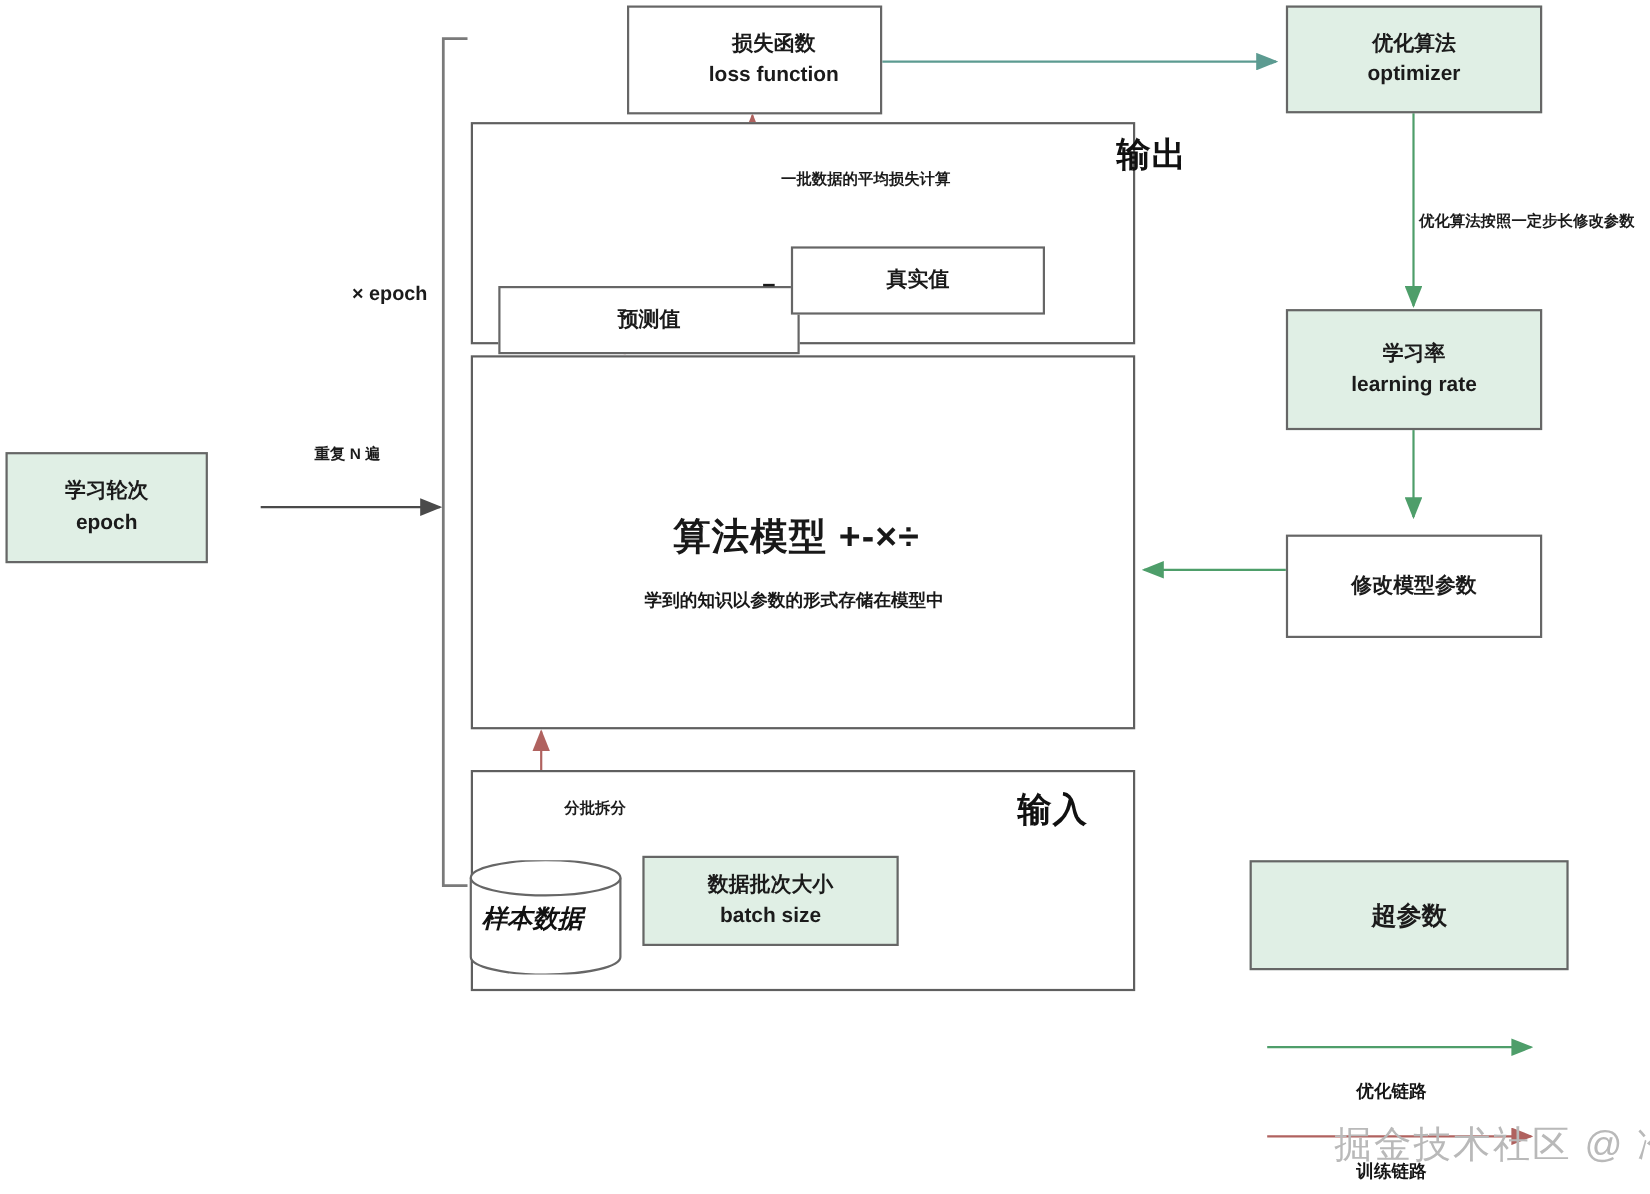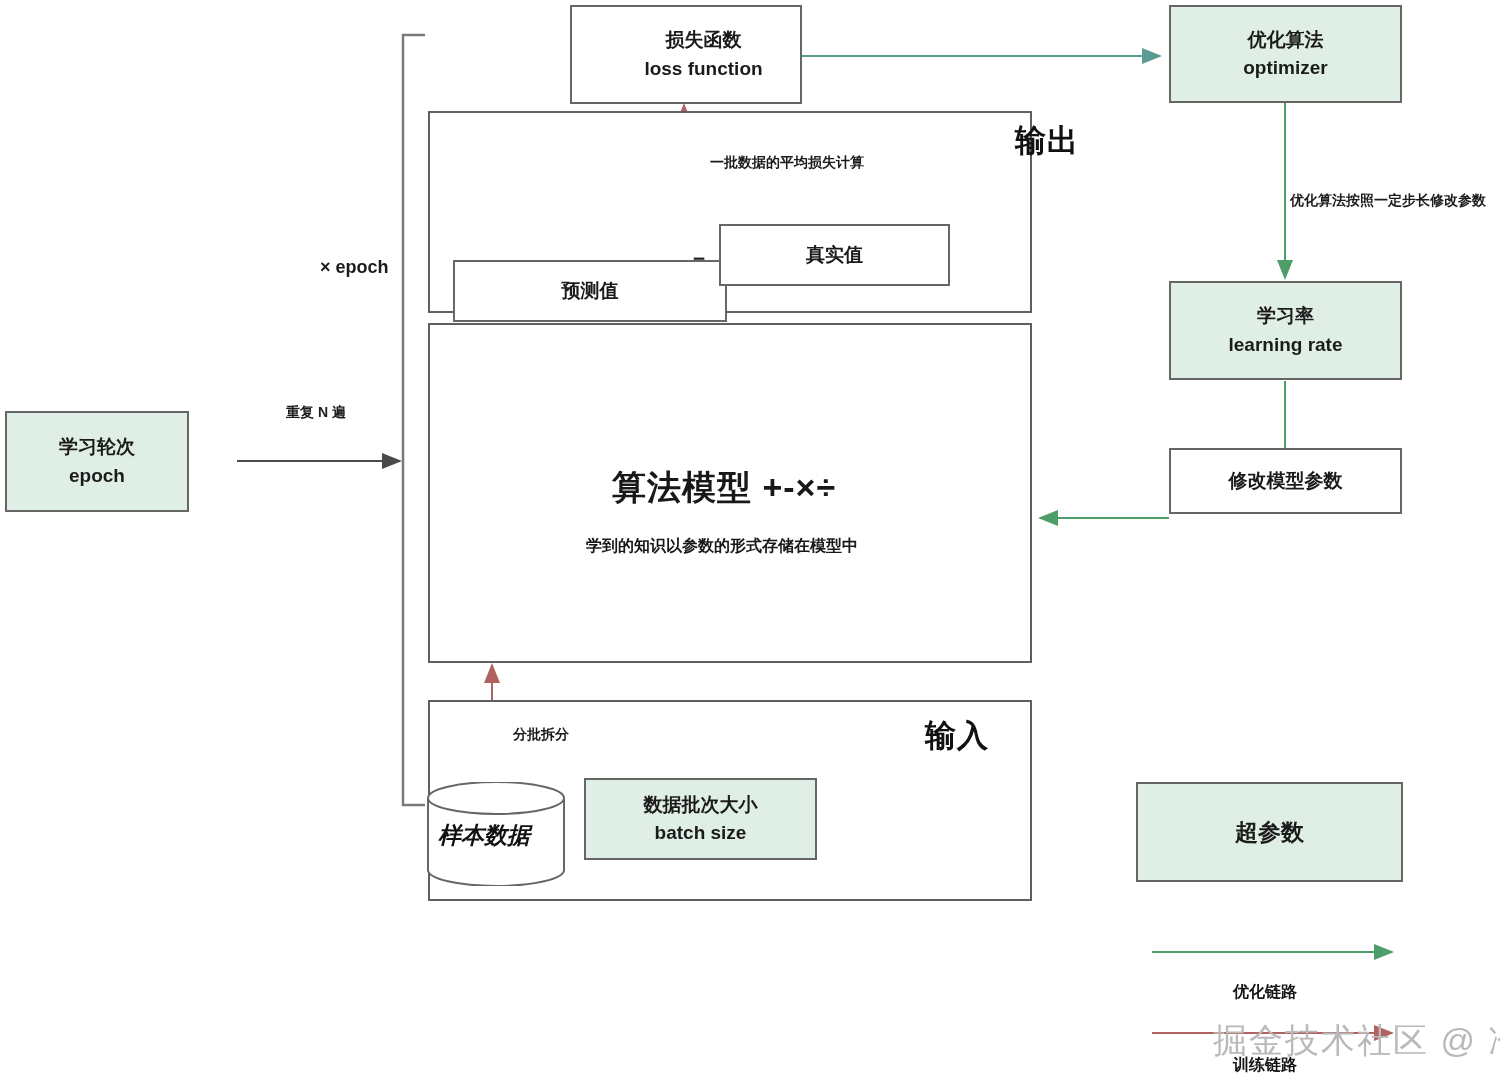--- a/index.html
+++ b/index.html
@@ -212,30 +212,30 @@
     <div class="en">loss function</div>
   </div>
 
   <div class="box green" style="left:1169px; top:5px; width:233px; height:98px;">
     <div class="cn">优化算法</div>
     <div class="en">optimizer</div>
   </div>
 
   <div class="edge-label" style="left:1290px; top:192px;">优化算法按照一定步长修改参数</div>
 
-  <div class="box green" style="left:1169px; top:281px; width:233px; height:99px;">
+  <div class="box green" style="left:1169px; top:281px; width:233px; height:110px;">
     <div class="cn">学习率</div>
     <div class="en">learning rate</div>
   </div>
 
-  <div class="box" style="left:1169px; top:448px; width:233px; height:66px;">
+  <div class="box" style="left:1169px; top:486px; width:233px; height:94px;">
     <div class="cn">修改模型参数</div>
   </div>
 
-  <div class="box green" style="left:1136px; top:782px; width:267px; height:100px;">
+  <div class="box green" style="left:1136px; top:782px; width:290px; height:100px;">
     <div class="cn" style="font-size:23px; font-weight:700;">超参数</div>
   </div>
 
   <div class="box green" style="left:5px; top:411px; width:184px; height:101px;">
     <div class="cn">学习轮次</div>
     <div class="en">epoch</div>
   </div>
 
   <div class="edge-label" style="left:286px; top:404px;">重复 N 遍</div>
 

